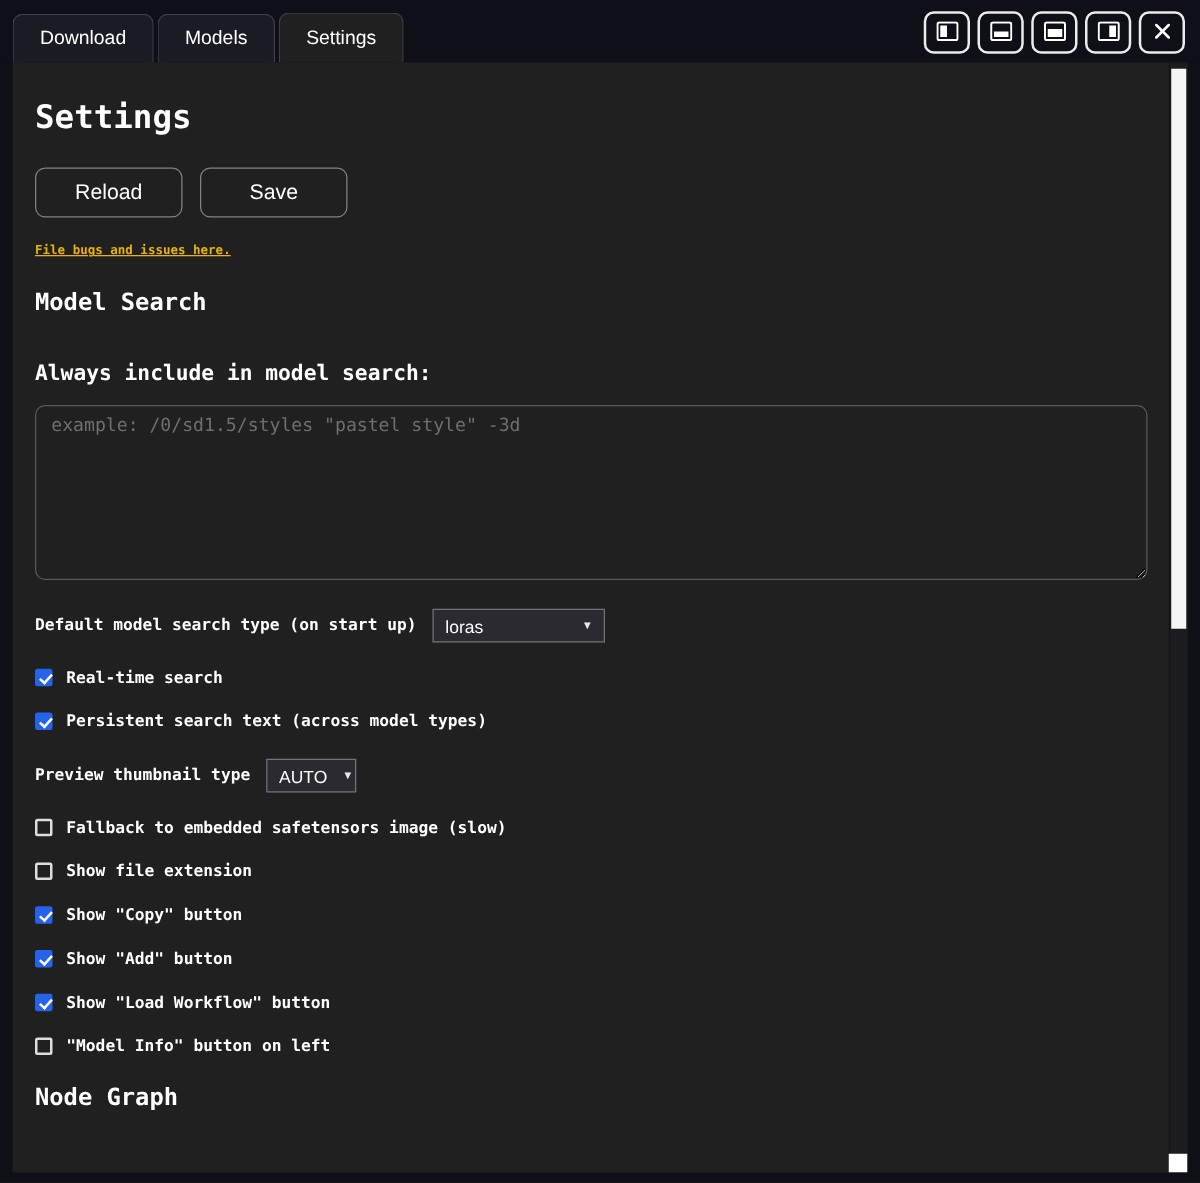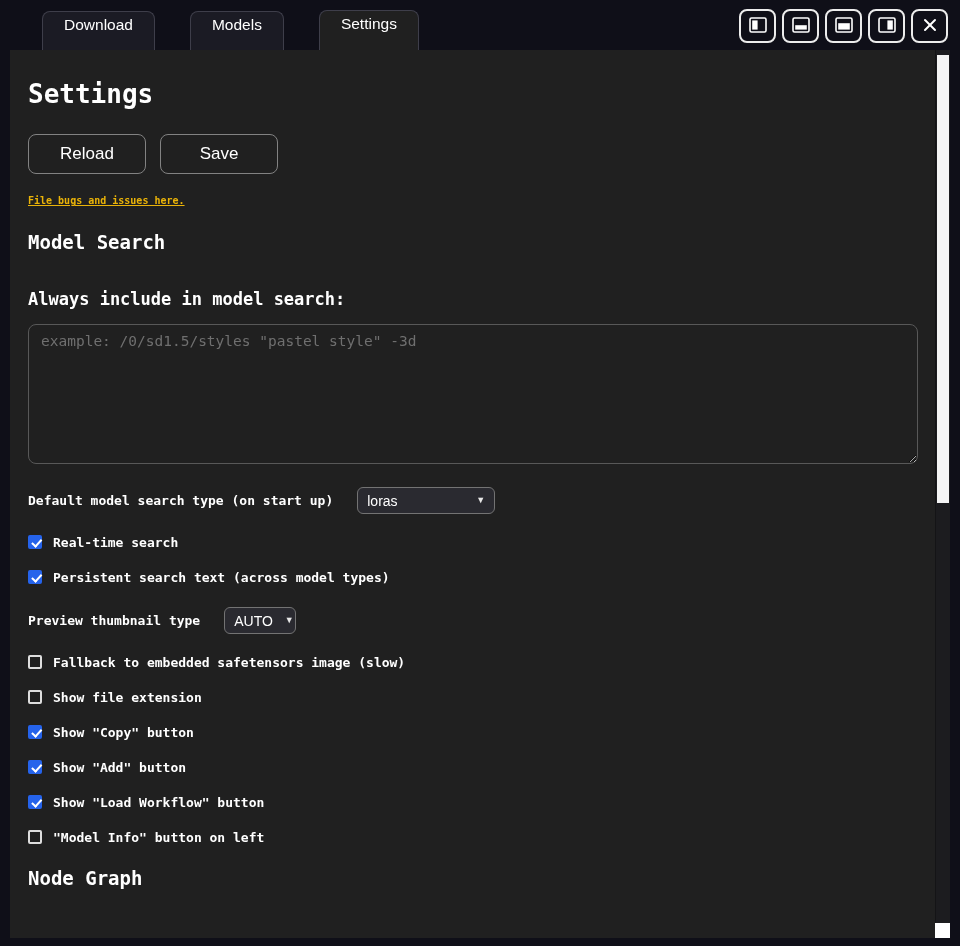--- a/index.html
+++ b/index.html
@@ -13,24 +13,24 @@
   }
   
   .topbar {
     position:absolute; top:0; left:0; right:0; height:50px;
     background:#0f0f18;
   }
   .tabs {
     position:absolute; left:10px; bottom:0; display:flex; align-items:flex-end; gap:3px;
   }
   .tab {
-    height:39px; padding:4px 21px; display:flex; 
+    height:39px; padding:12px 21px; display:flex; align-items:center;
     background:#1b1b24; color:#fff; font-size:15.5px;
     border:1px solid #3e3e4a; border-bottom:none;
-    border-radius:8px 8px 0 0; cursor:default; white-space:nowrap;margin-left:32px;
+    border-radius:8px 8px 0 0; cursor:default; white-space:nowrap;
   }
   .tab.active { background:#202020; height:40px; }
   .win-buttons {
     position:absolute; top:9px; right:12px; display:flex; gap:6px; align-items:center;
   }
   .win-btn {
     width:37px; height:34px; border:2px solid #ececec; border-radius:8px;
     background:transparent; display:flex; align-items:center; justify-content:center;
     padding:0; cursor:pointer;
   }
@@ -69,25 +69,25 @@
   }
   textarea.search-include {
     display:block; margin-top:15px; width:100%; height:140px;
     background:#202020; color:#ddd; color-scheme:dark;
     border:1px solid #585858; border-radius:8px;
     padding:8px 12px; font-family:"DejaVu Sans Mono", monospace; font-size:14.5px;
     resize:both; outline:none;
   }
   textarea.search-include::placeholder { color:#6f6f6f; }
   .inline-row {
-    margin-top:23px; display:flex; align-items:center; gap:24px;
+    margin-top:23px; display:flex; align-items:center; gap:13px;
     font-family:"DejaVu Sans Mono", monospace; font-weight:700; font-size:13px; color:#fff;
   }
   .select {
-    height:27px; background:#2a2a30; border:1px solid #737373; border-radius:6px;
+    height:27px; background:#2a2a30; border:1px solid #737373; border-radius:0;
     display:inline-flex; align-items:center; justify-content:space-between;
     padding:0 9px; color:#fff; font-family:"Liberation Sans", sans-serif;
     font-weight:400; font-size:14px; cursor:pointer; gap:12px;
   }
   .select .chev { font-size:9px; color:#e8e8e8; line-height:1; }
   .select.w-loras { width:138px; }
   .select.w-auto  { width:72px; }
   .check-row {
     margin-top:21px; display:flex; align-items:center; gap:11px;
     font-family:"DejaVu Sans Mono", monospace; font-weight:700; font-size:13px; color:#fff;

